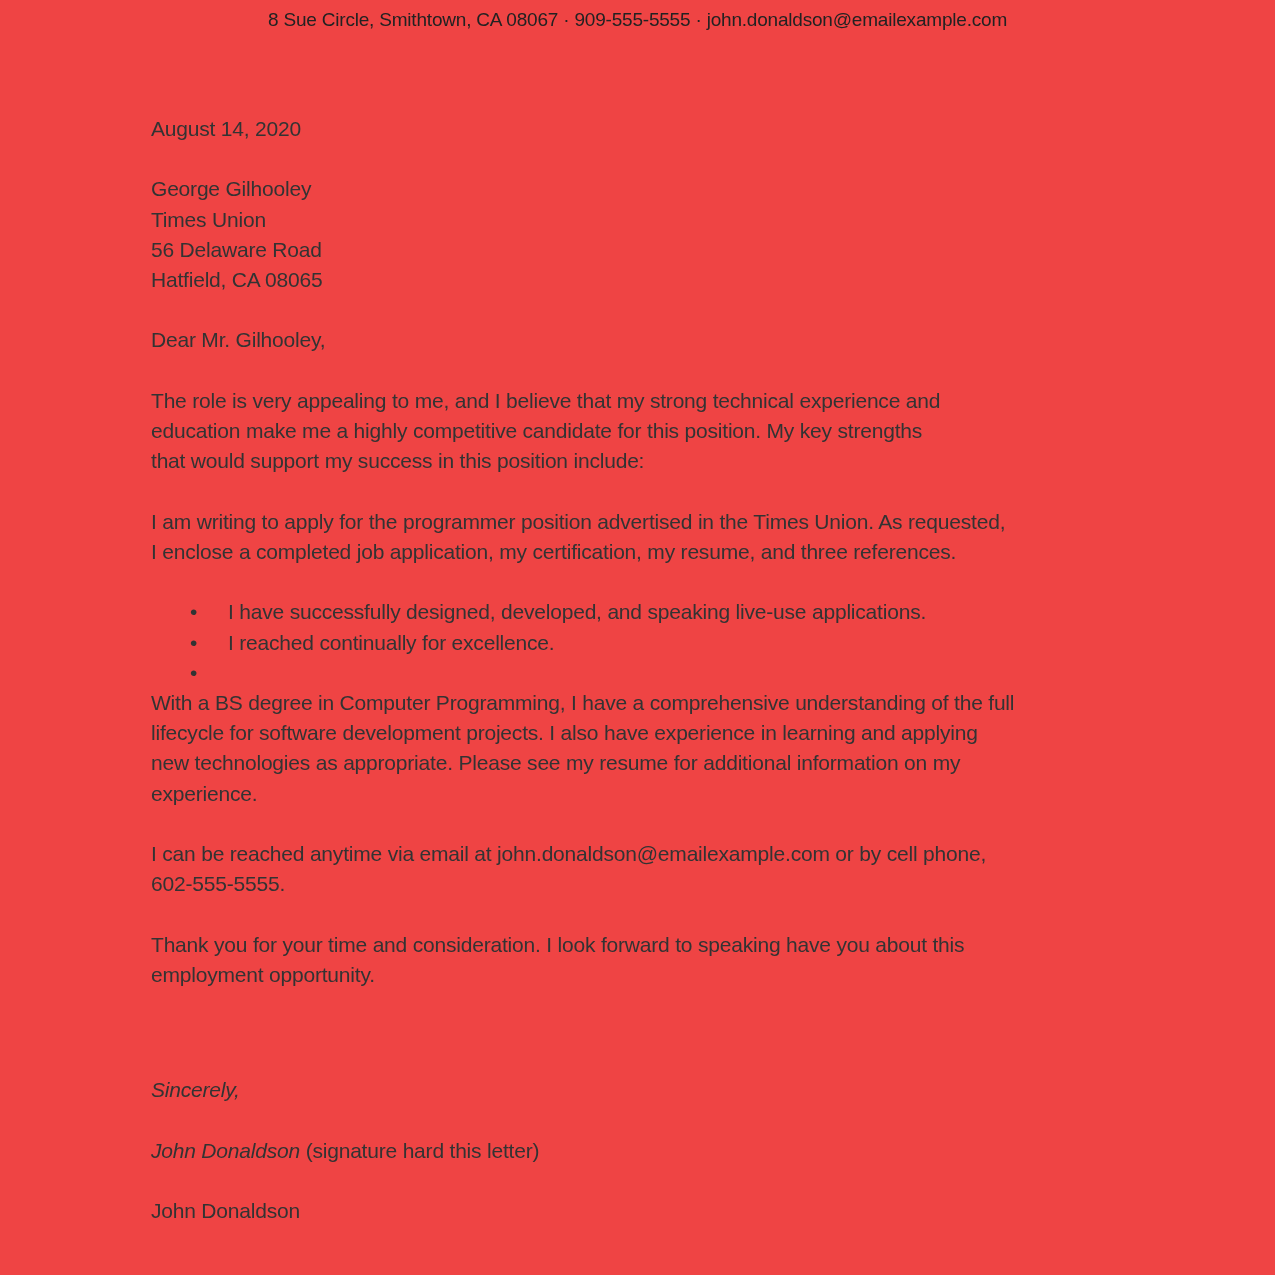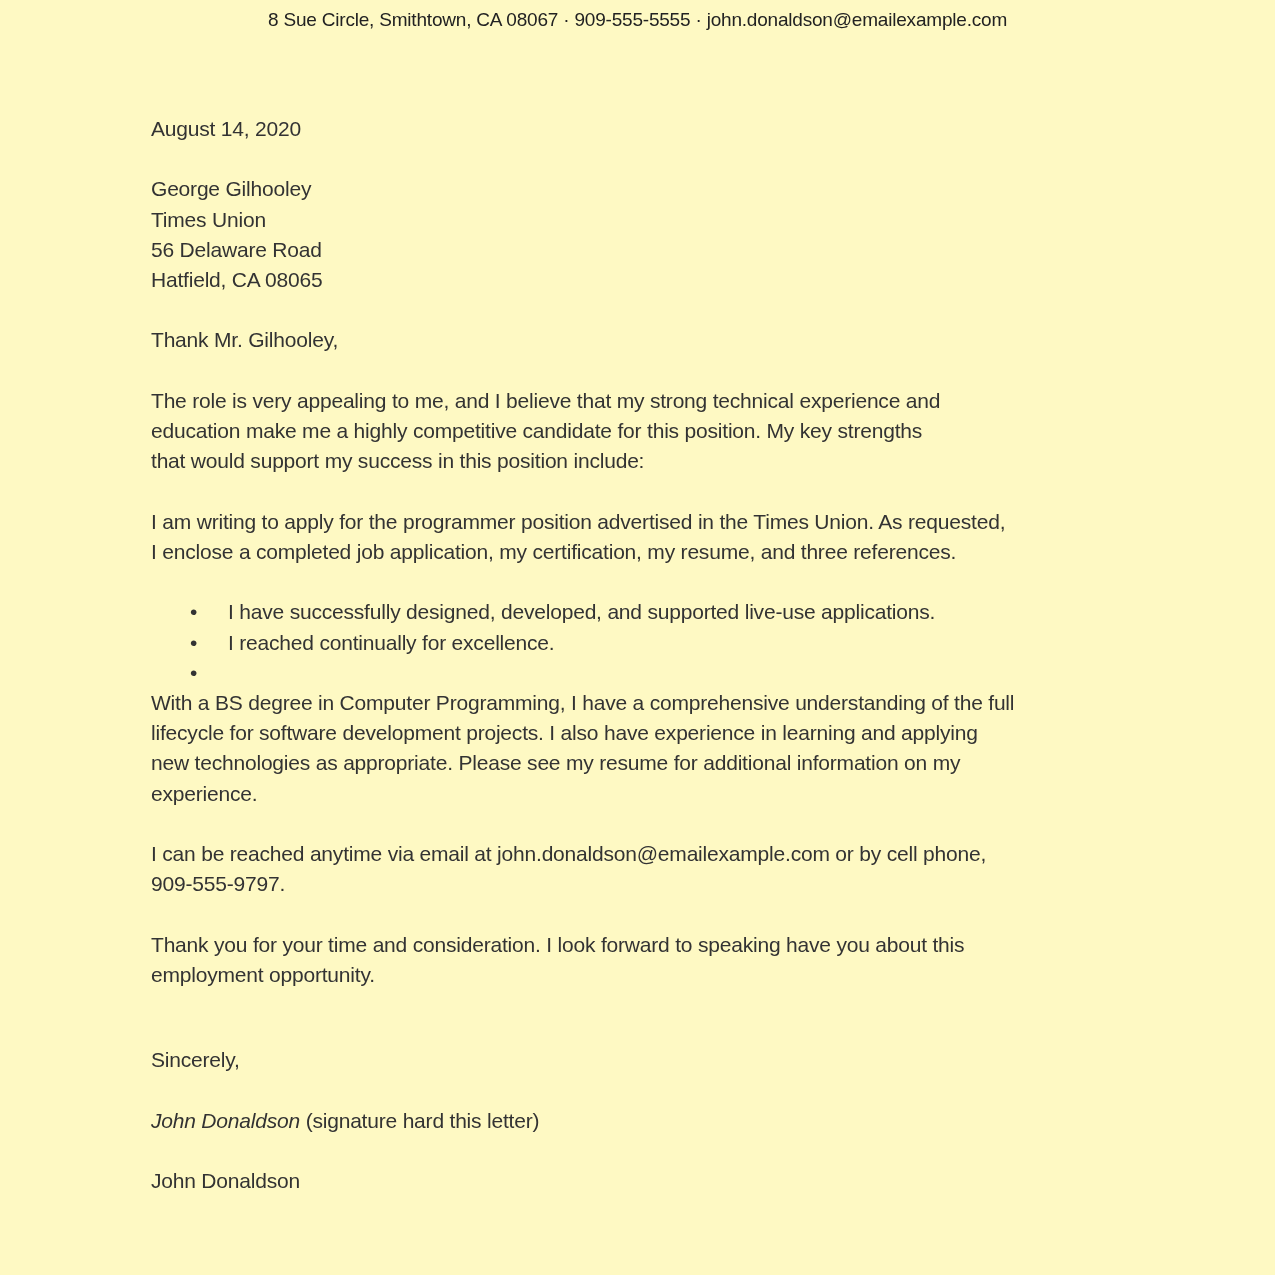--- a/index.html
+++ b/index.html
@@ -5,21 +5,21 @@
   html, body {
     margin: 0;
     padding: 0;
     background: #ffffff;
   }
   .page {
     position: relative;
     width: 1275px;
     height: 1275px;
     margin: 0 auto;
-    background: #fef9c3;
+    background: #ef4444;
     font-family: "Liberation Sans", sans-serif;
     color: #333333;
     box-sizing: border-box;
     padding: 6px 151px 20px 151px;
     overflow: hidden;
     letter-spacing: -0.2px;
   }
   .contact-header {
     text-align: center;
     font-size: 19px;
@@ -46,21 +46,22 @@
   ul.key-strengths li {
     position: relative;
     margin: 0;
   }
   ul.key-strengths li .bullet-dot {
     position: absolute;
     left: -38px;
     top: 0;
   }
   p.closing-line {
-    margin-top: 55px;
+    margin-top: 85px;
+    font-style: italic;
   }
   .sig-italic {
     font-style: italic;
   }
 </style>
 </head>
 <body>
 
 <div class="page">
 
@@ -68,50 +69,50 @@
 
   <div class="body-text">
 
     <p class="date-line">August 14, 2020</p>
 
     <p>George Gilhooley
 Times Union
 56 Delaware Road
 Hatfield, CA 08065</p>
 
-    <p>Thank Mr. Gilhooley,</p>
+    <p>Dear Mr. Gilhooley,</p>
 
     <p>The role is very appealing to me, and I believe that my strong technical experience and
 education make me a highly competitive candidate for this position. My key strengths
 that would support my success in this position include:</p>
 
     <p>I am writing to apply for the programmer position advertised in the Times Union. As requested,
 I enclose a completed job application, my certification, my resume, and three references.</p>
 
     <ul class="key-strengths">
       <li>
         <span class="bullet-dot">•</span>
-        <span>I have successfully designed, developed, and supported live-use applications.</span>
+        <span>I have successfully designed, developed, and speaking live-use applications.</span>
       </li>
       <li>
         <span class="bullet-dot">•</span>
         <span>I reached continually for excellence.</span>
       </li>
       <li>
         <span class="bullet-dot">•</span>
       </li>
     </ul>
 
     <p>With a BS degree in Computer Programming, I have a comprehensive understanding of the full
 lifecycle for software development projects. I also have experience in learning and applying
 new technologies as appropriate. Please see my resume for additional information on my
 experience.</p>
 
     <p>I can be reached anytime via email at john.donaldson@emailexample.com or by cell phone,
-909-555-9797.</p>
+602-555-5555.</p>
 
     <p>Thank you for your time and consideration. I look forward to speaking have you about this
 employment opportunity.</p>
 
     <p class="closing-line">Sincerely,</p>
 
     <p><em class="sig-italic">John Donaldson</em> <span>(signature hard this letter)</span></p>
 
     <p>John Donaldson</p>
 

